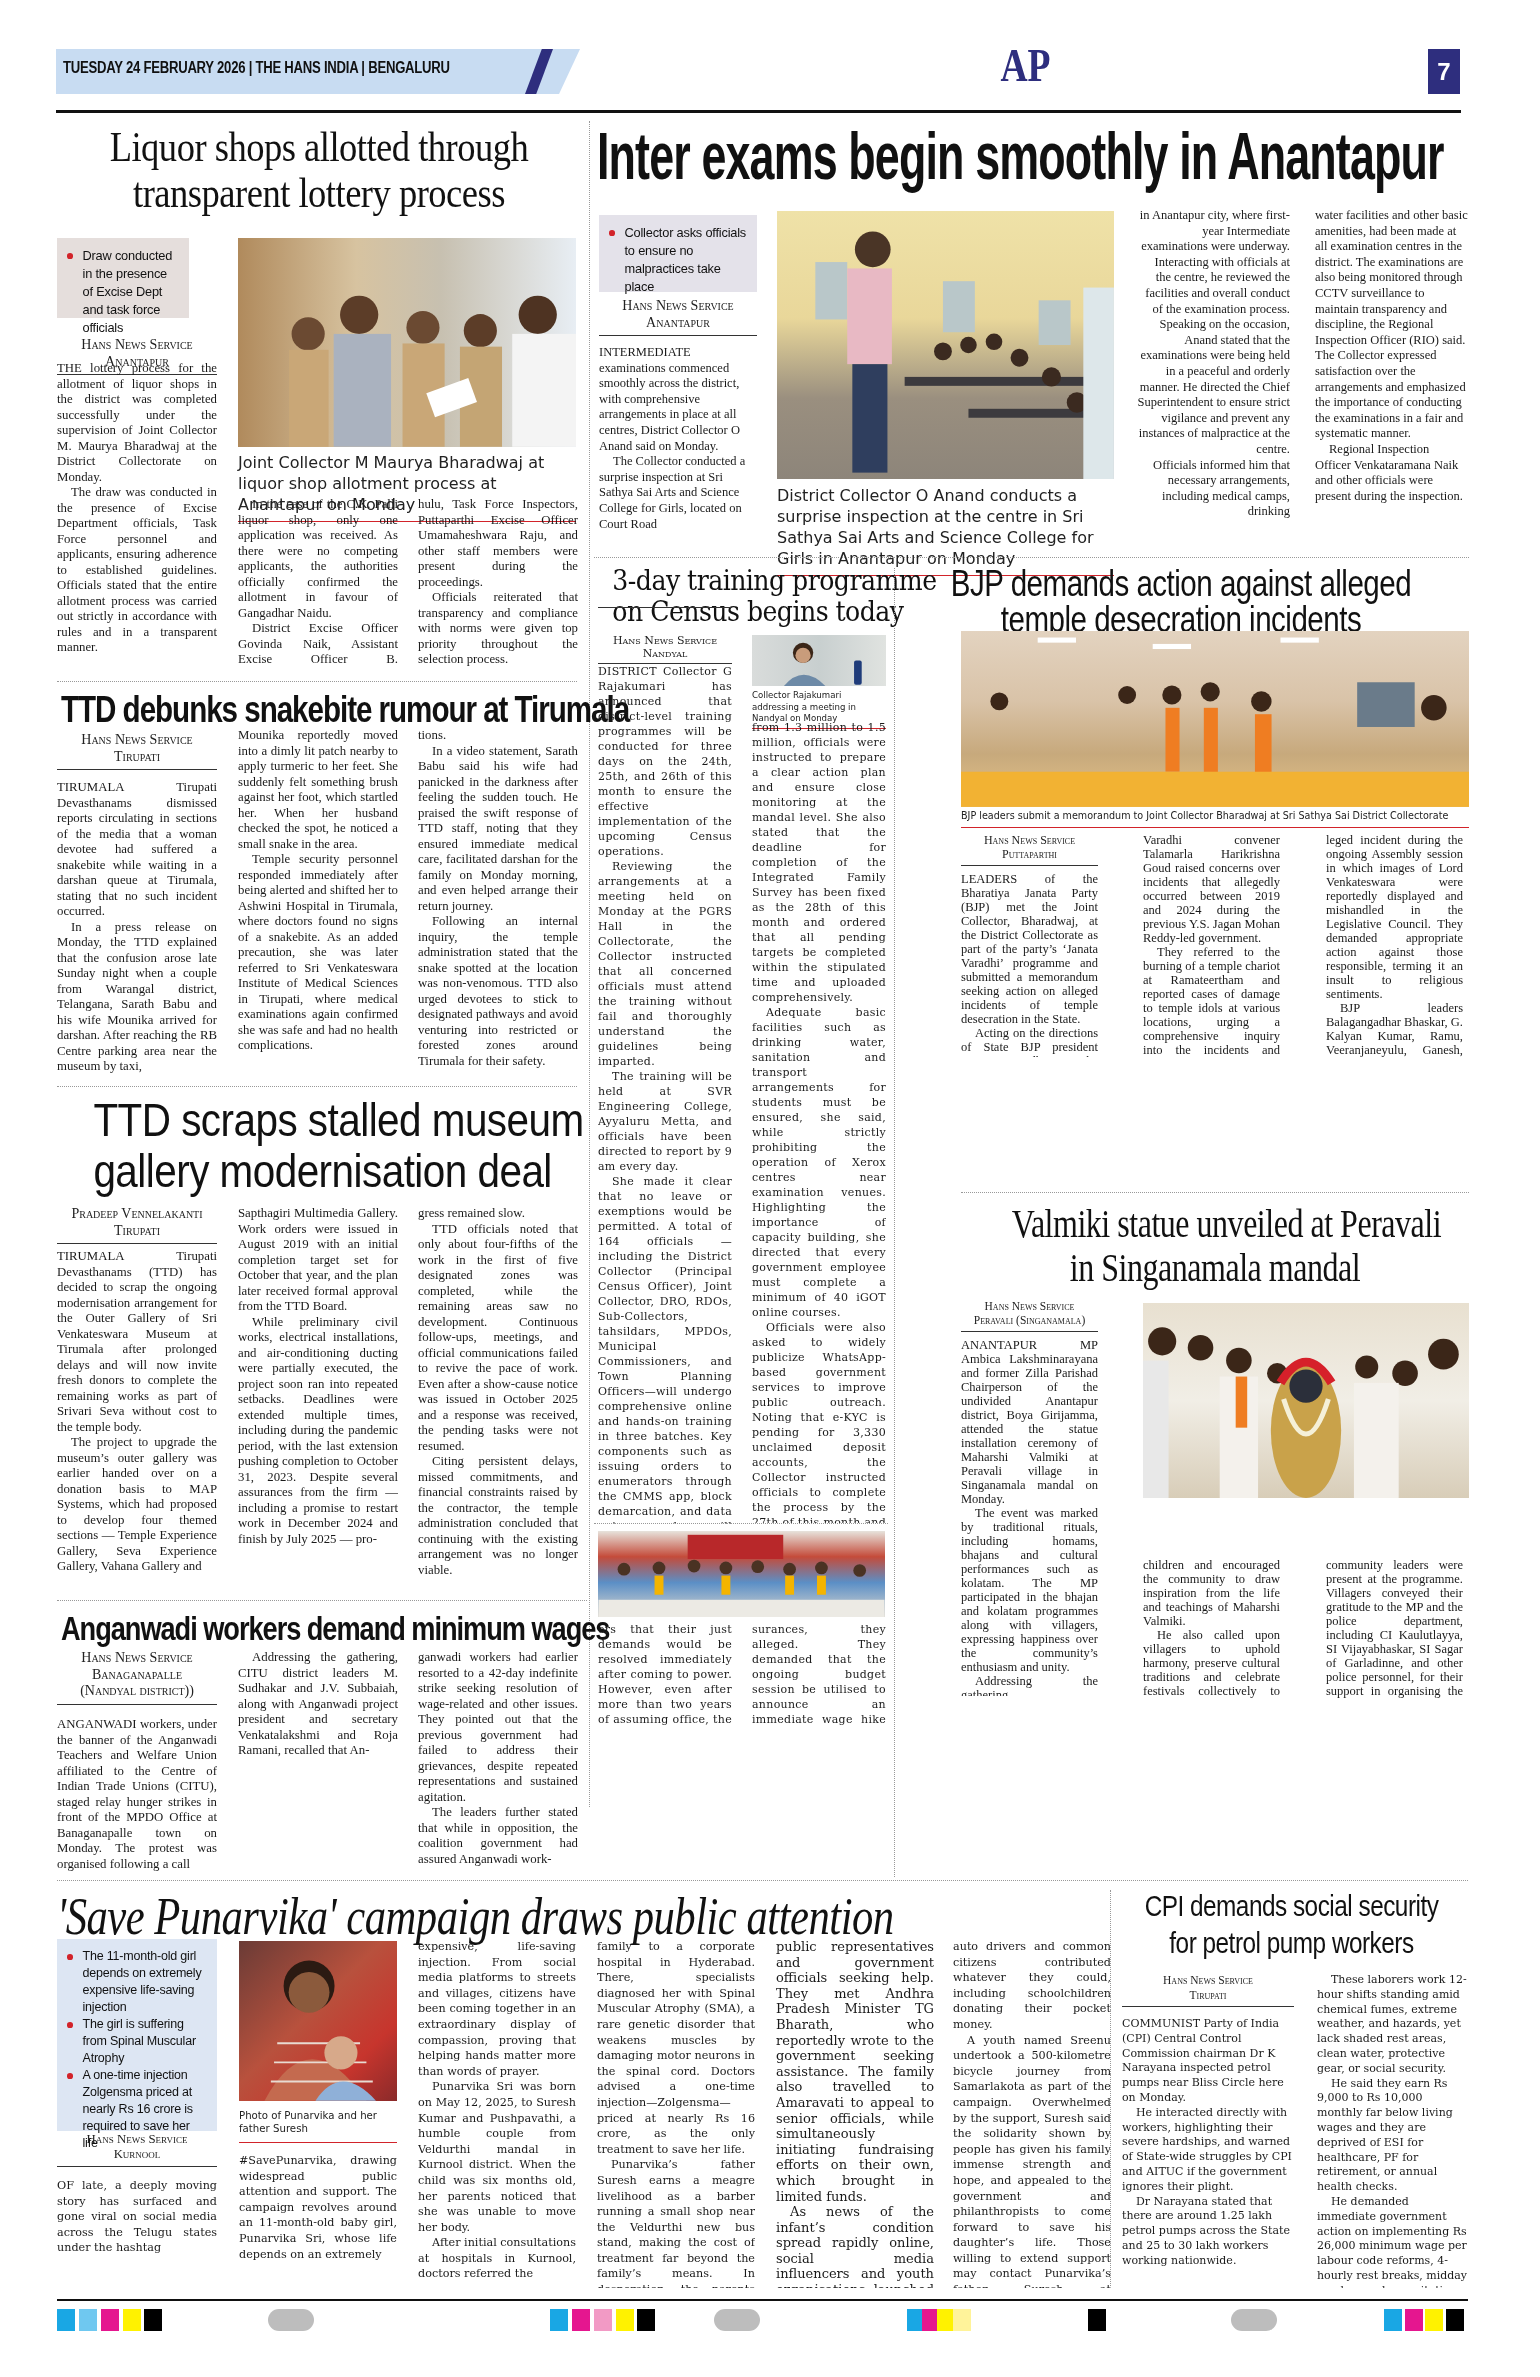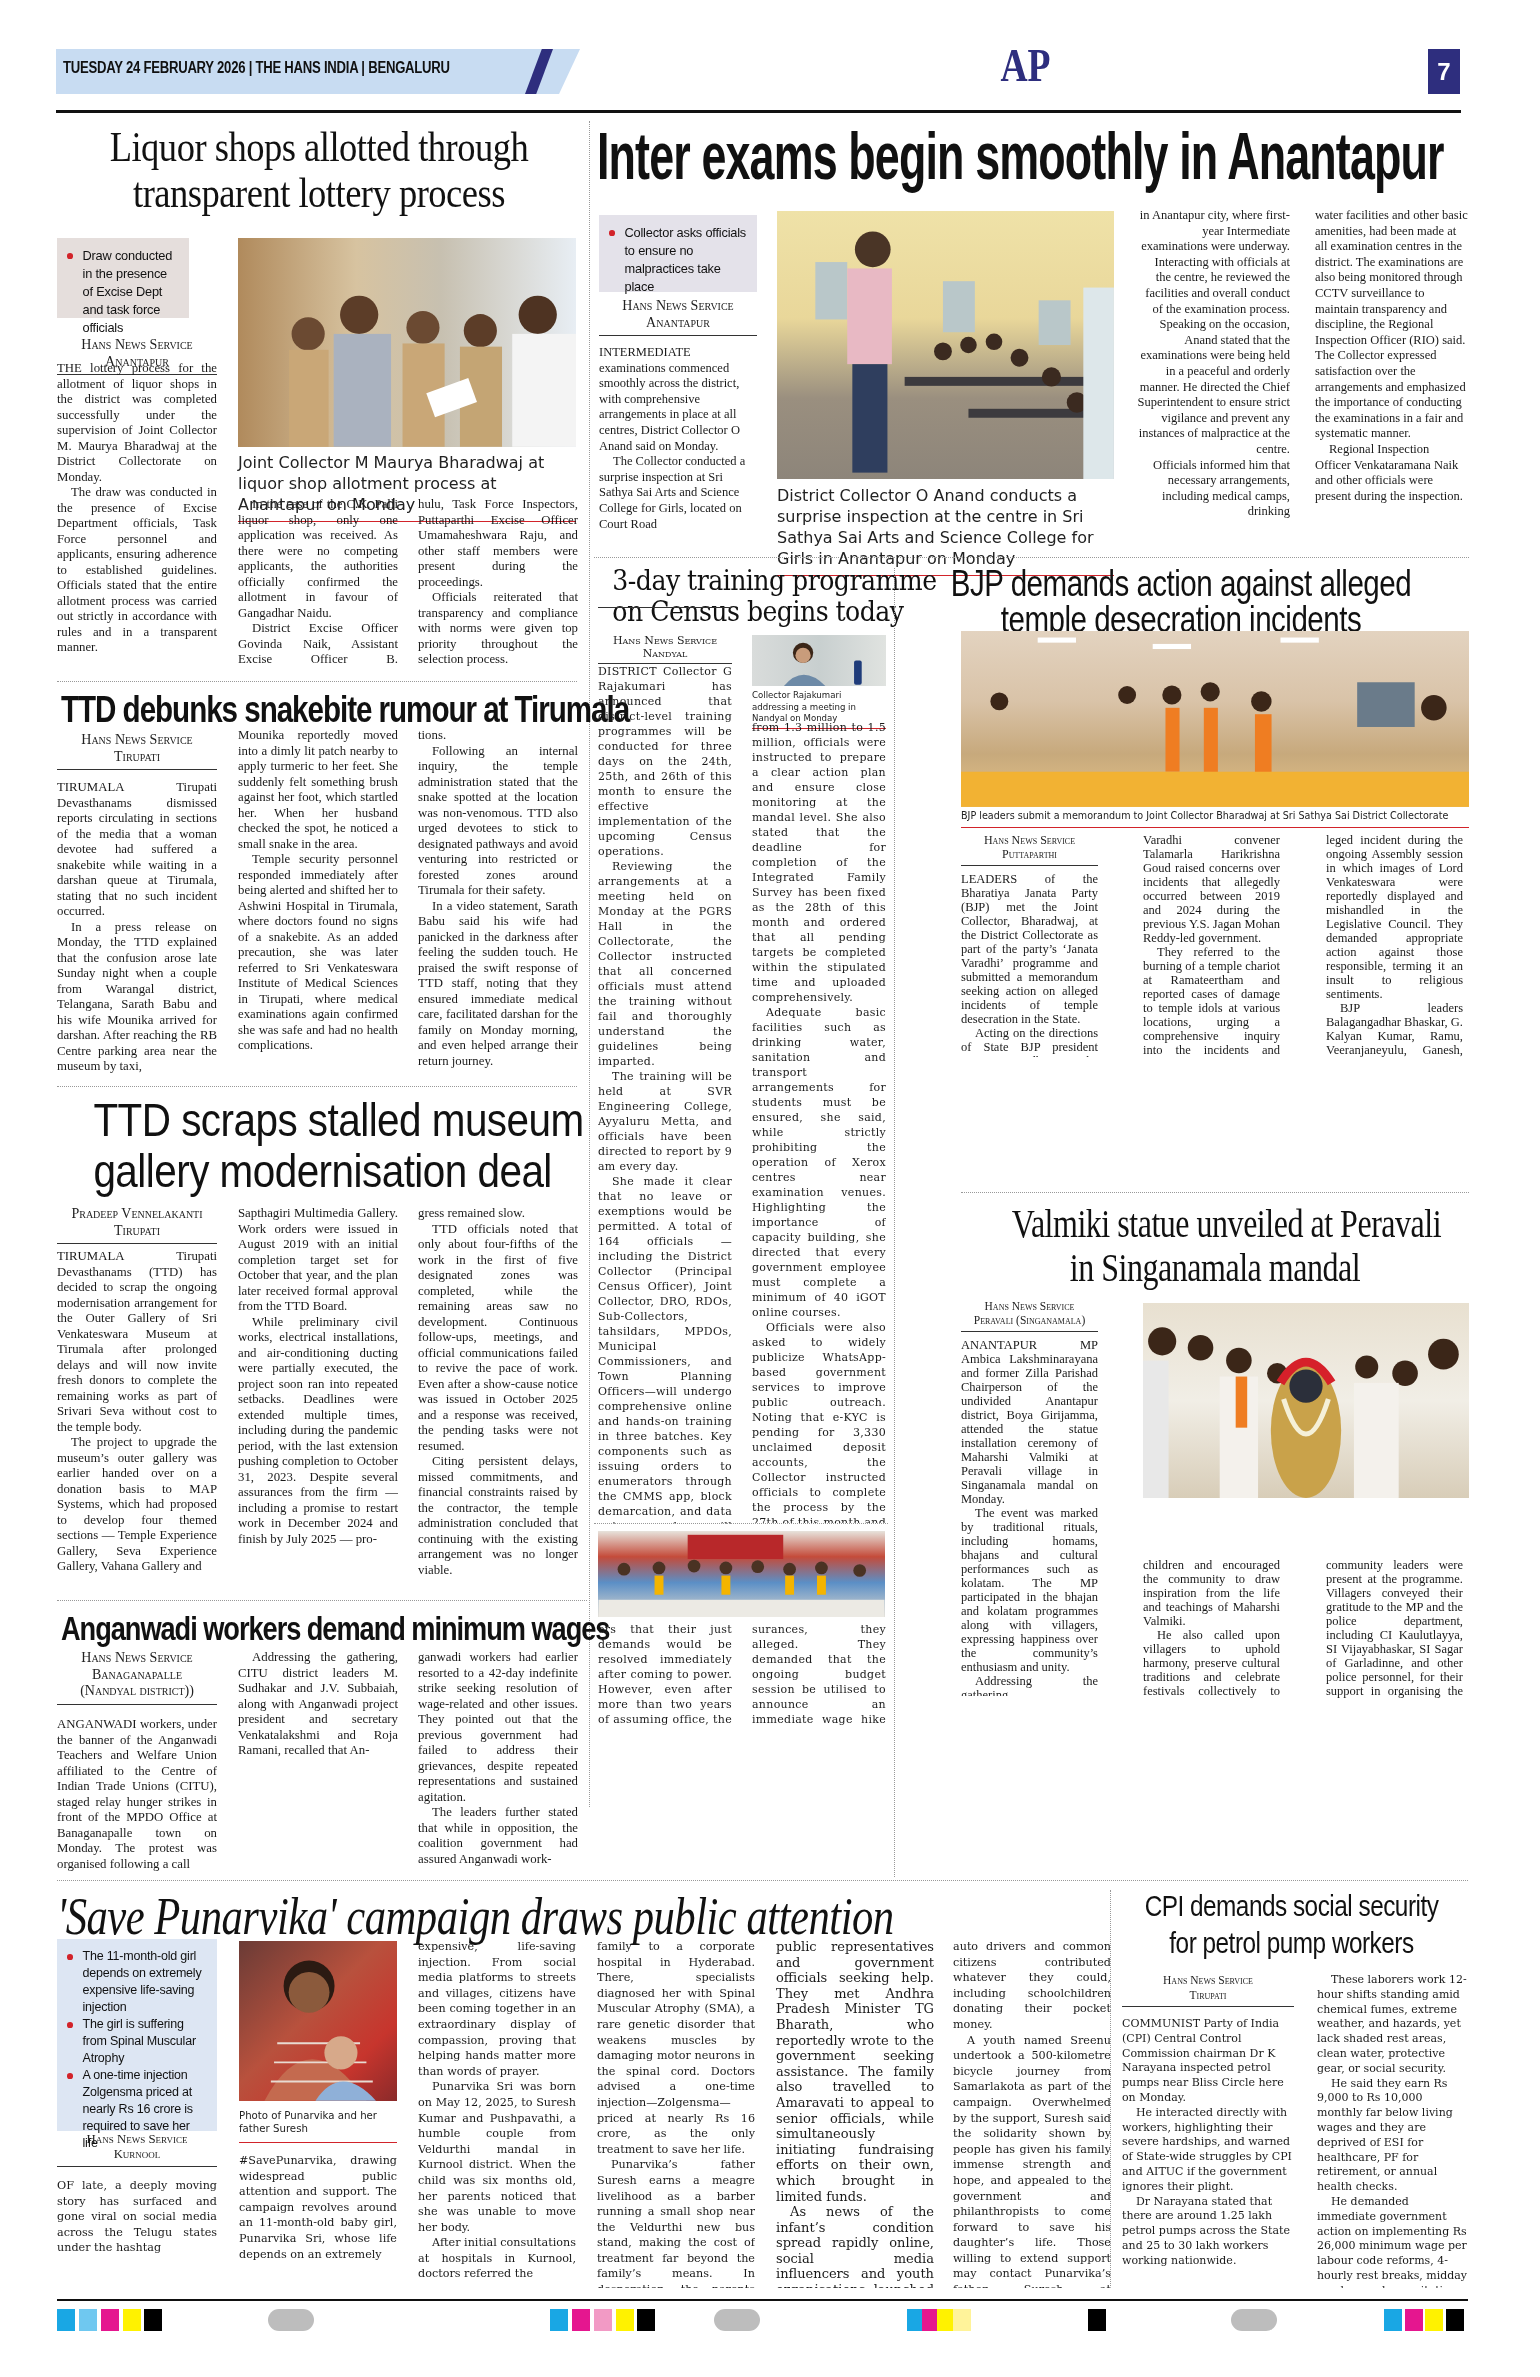--- a/index.html
+++ b/index.html
@@ -148,22 +148,22 @@
   <div class="col" style="left:57px;top:780px;width:160px;height:294px">
     <p class="first">TIRUMALA Tirupati Devasthanams dismissed reports circulating in sections of the media that a woman devotee had suffered a snakebite while waiting in a darshan queue at Tirumala, stating that no such incident occurred.</p>
     <p>In a press release on Monday, the TTD explained that the confusion arose late Sunday night when a couple from Warangal district, Telangana, Sarath Babu and his wife Mounika arrived for darshan. After reaching the RB Centre parking area near the museum by taxi,</p>
   </div>
   <div class="col" style="left:238px;top:728px;width:160px;height:345px">
     <p class="first">Mounika reportedly moved into a dimly lit patch nearby to apply turmeric to her feet. She suddenly felt something brush against her foot, which startled her. When her husband checked the spot, he noticed a small snake in the area.</p>
     <p>Temple security personnel responded immediately after being alerted and shifted her to Ashwini Hospital in Tirumala, where doctors found no signs of a snakebite. As an added precaution, she was later referred to Sri Venkateswara Institute of Medical Sciences in Tirupati, where medical examinations again confirmed she was safe and had no health complications.</p>
   </div>
   <div class="col" style="left:418px;top:728px;width:160px;height:345px">
     <p class="first">tions.</p>
+    <p>In a video statement, Sarath Babu said his wife had panicked in the darkness after feeling the sudden touch. He praised the swift response of TTD staff, noting that they ensured immediate medical care, facilitated darshan for the family on Monday morning, and even helped arrange their return journey.</p>
     <p>Following an internal inquiry, the temple administration stated that the snake spotted at the location was non-venomous. TTD also urged devotees to stick to designated pathways and avoid venturing into restricted or forested zones around Tirumala for their safety.</p>
-    <p>In a video statement, Sarath Babu said his wife had panicked in the darkness after feeling the sudden touch. He praised the swift response of TTD staff, noting that they ensured immediate medical care, facilitated darshan for the family on Monday morning, and even helped arrange their return journey.</p>
   </div>
 </section>
 <div class="dots" style="left:57px;top:1086px;width:520px"></div>
 
 <section>
   <div class="hl hl-sans" style="left:57px;top:1096px;width:520px;font-size:47px;transform:scaleX(.86)">TTD scraps stalled museum</div>
   <div class="hl hl-sans" style="left:57px;top:1147px;width:520px;font-size:47px;transform:scaleX(.86)">gallery modernisation deal</div>
   <div class="byline" style="left:57px;top:1206px;width:160px">
     <div>Pradeep Vennelakanti</div>
     <div>Tirupati</div>

